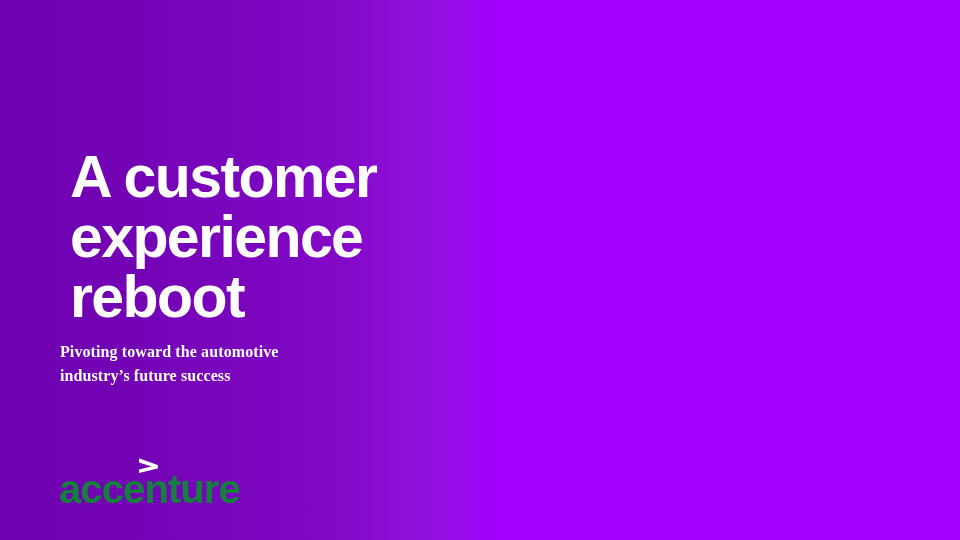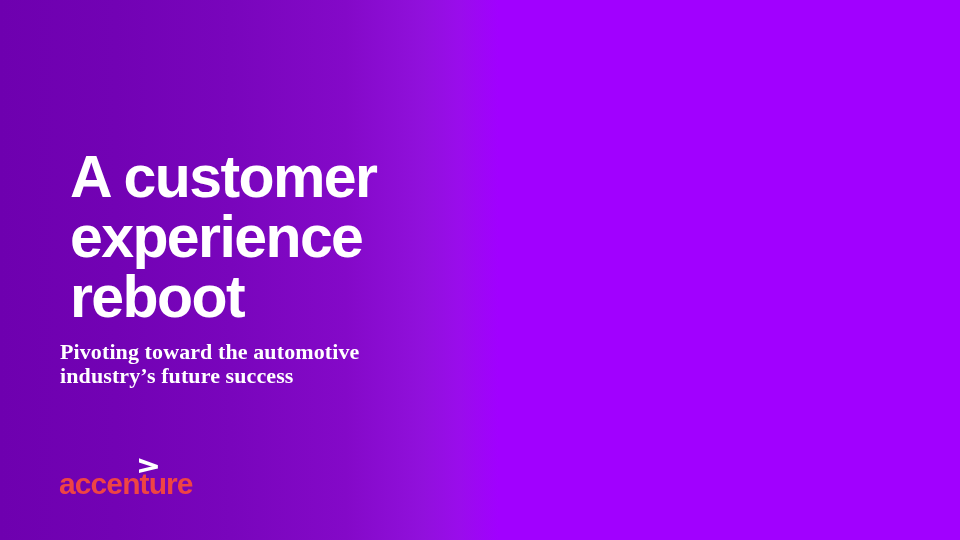--- a/index.html
+++ b/index.html
@@ -57,43 +57,43 @@
     margin: 11px;
   }
 
   #subtitle {
     position: absolute;
     top: 340px;
     left: 1px;
     width: 380px;
     color: #ffffff;
     font-family: "Liberation Serif", "DejaVu Serif", serif;
-    font-size: 22px;
+    font-size: 16px;
     font-weight: 700;
     line-height: 24px;
     letter-spacing: 0.1px;
     white-space: pre-line;
     margin: 0;
   }
 
   
   #logo {
     position: absolute;
     left: 0px;
     top: 455px;
     width: 220px;
     height: 45px;
   }
   #logo-wordmark {
     position: absolute;
     left: 0;
     top: 14px;
-    color: #ef4444;
+    color: #15803d;
     font-family: "Liberation Sans", sans-serif;
-    font-size: 30px;
+    font-size: 40px;
     font-weight: 700;
     letter-spacing: -0.9px;
     line-height: 1;
     margin: 0;
   }
   #logo-chevron {
     position: absolute;
     left: 79px;
     top: 3px;
     width: 20px;

